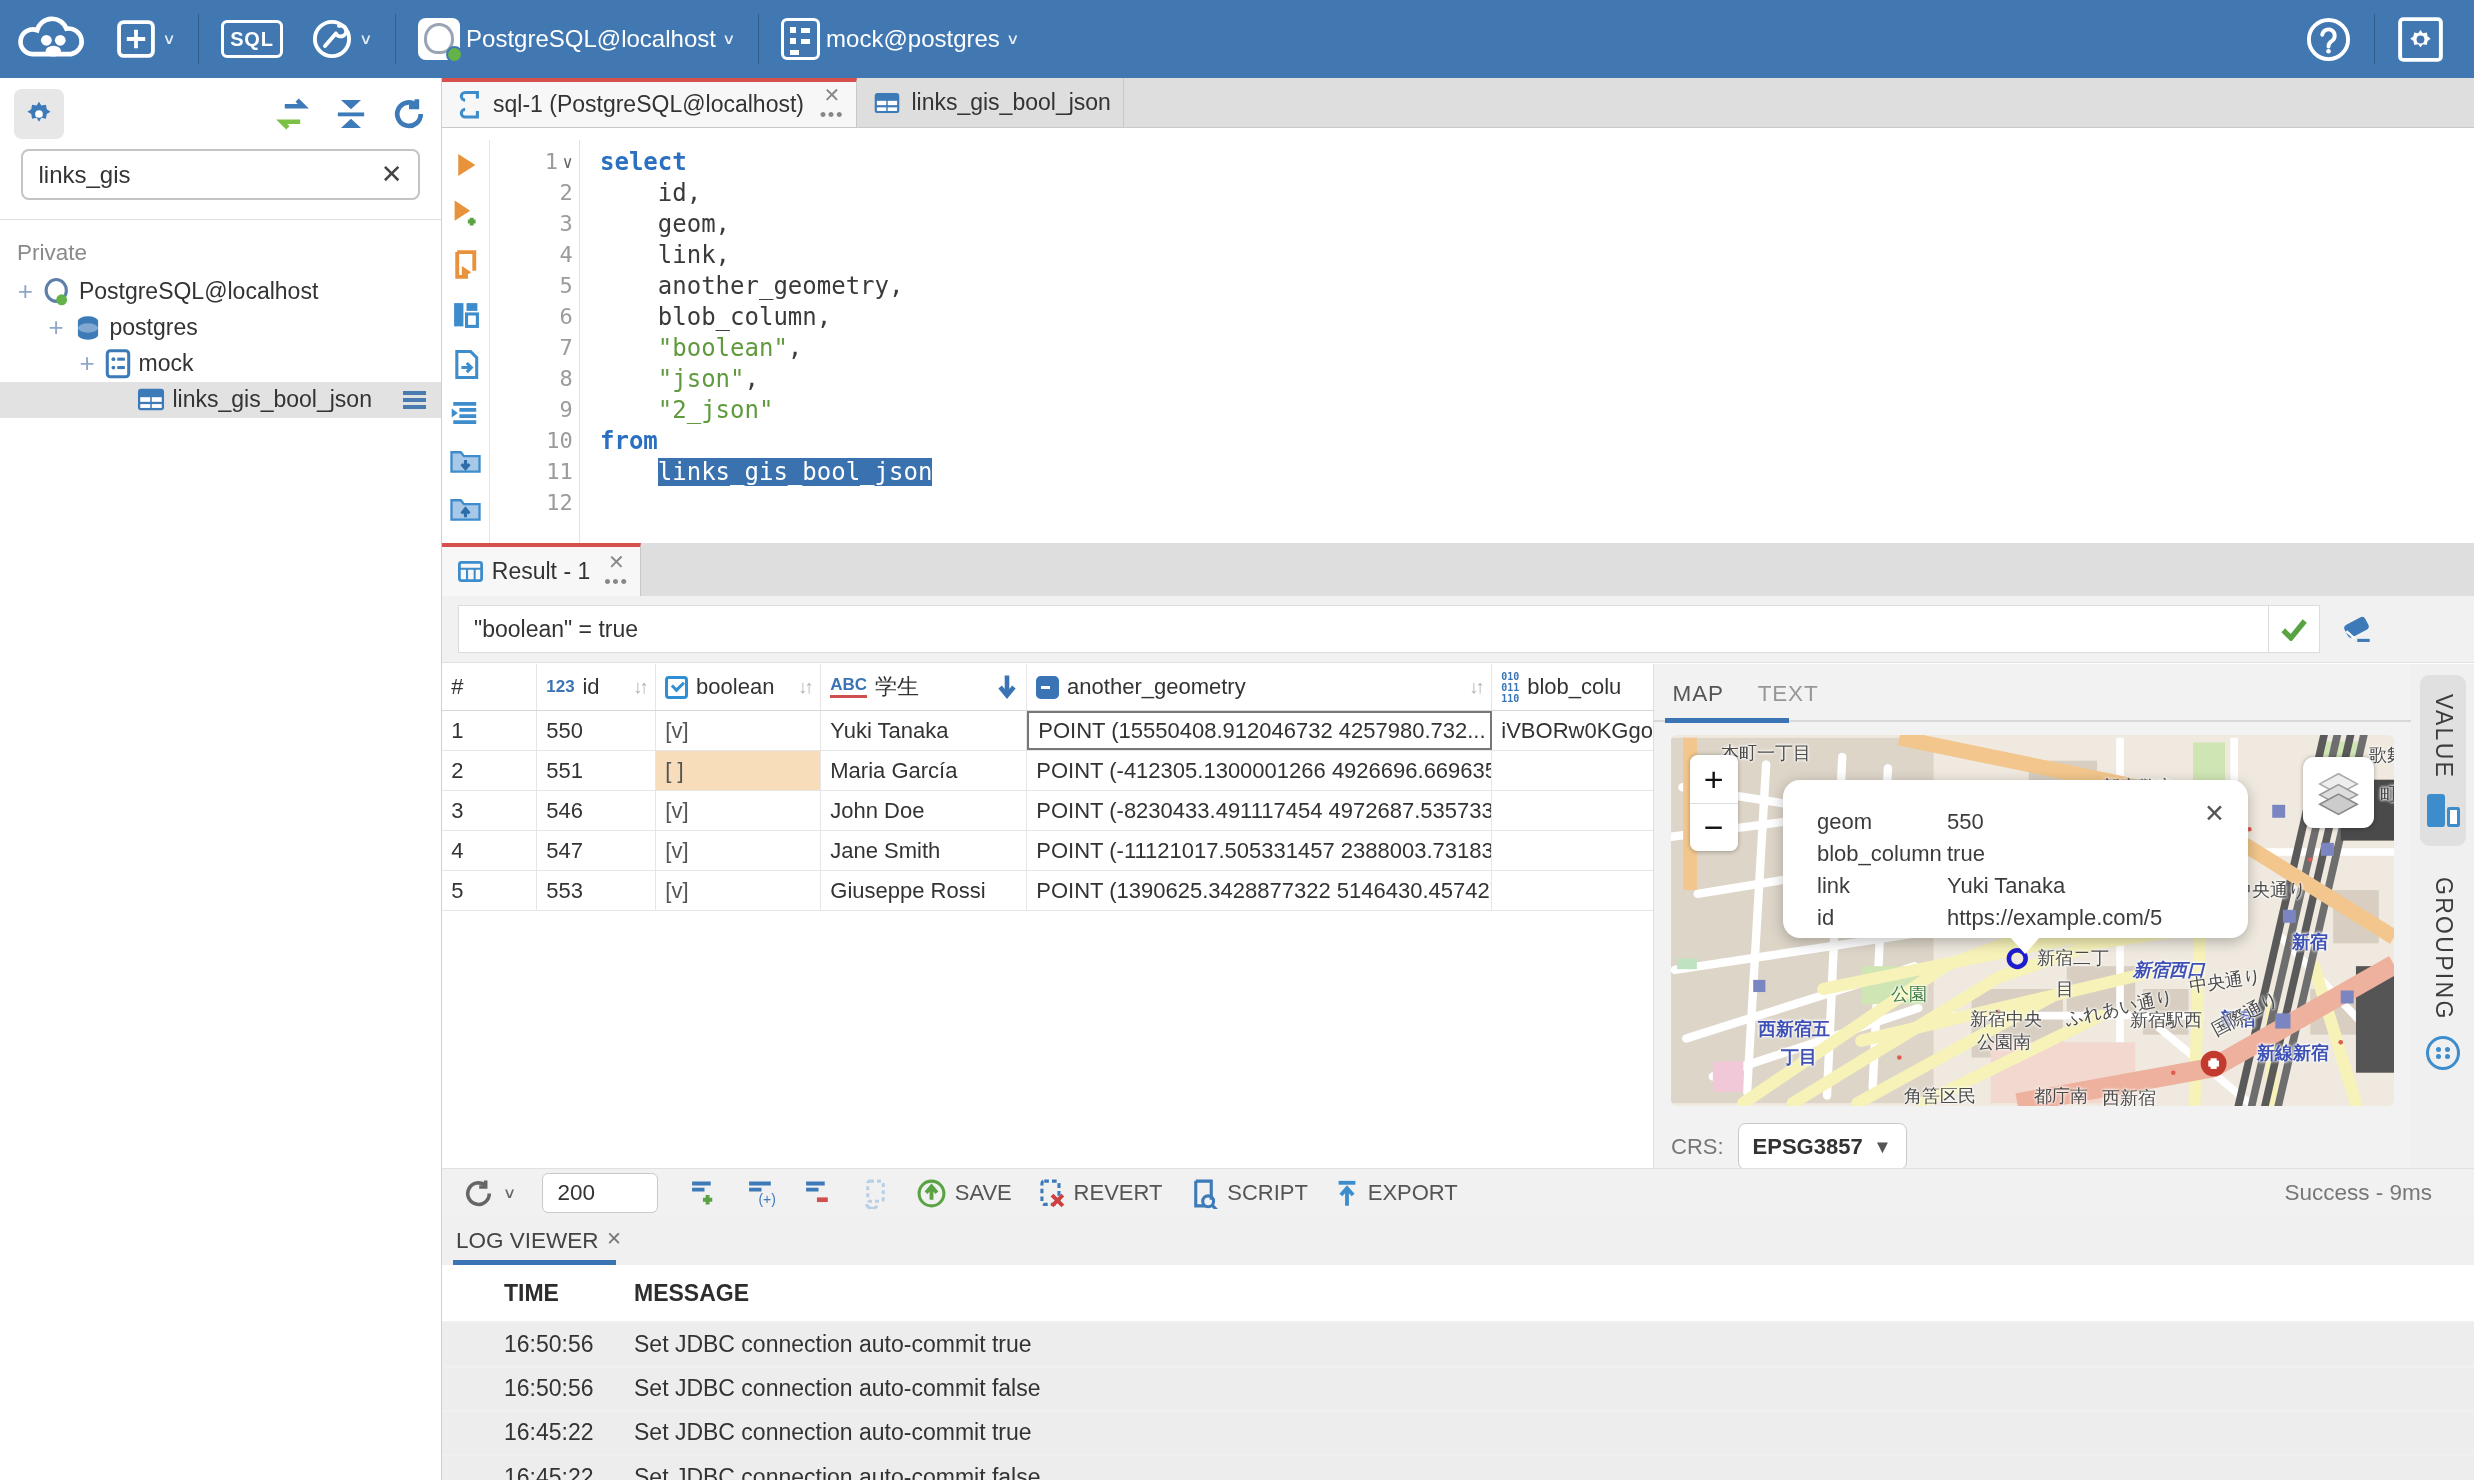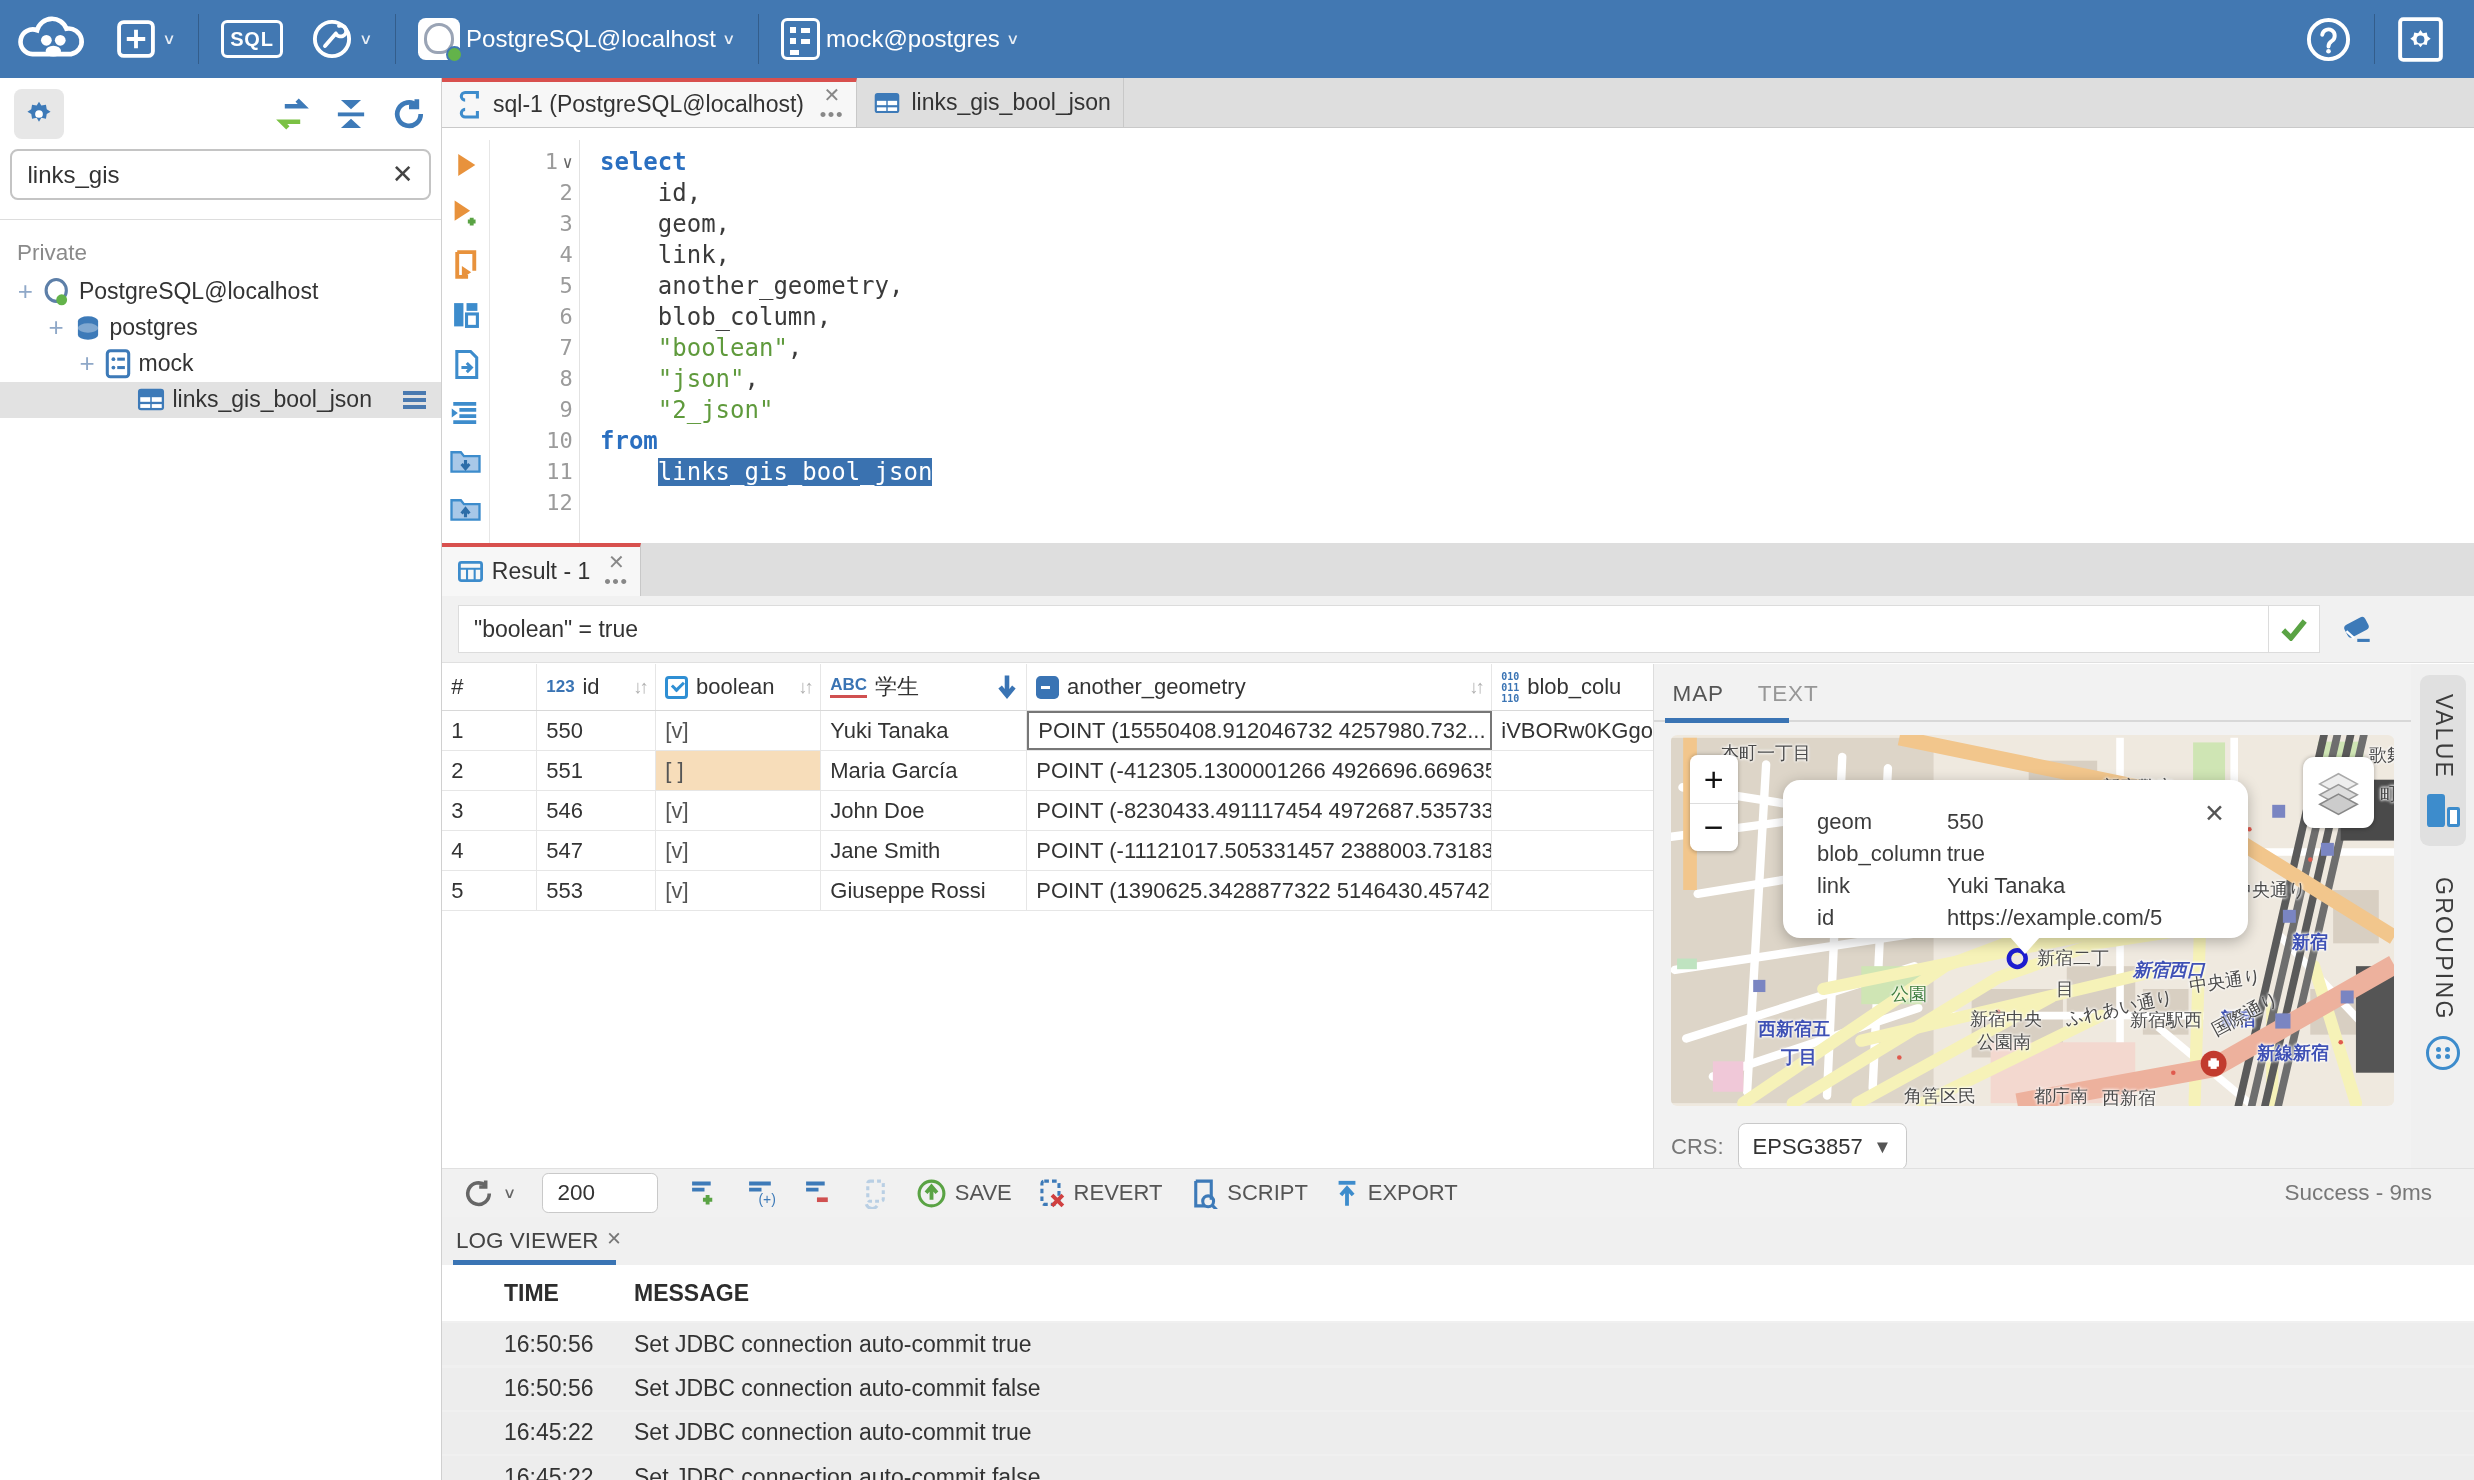--- a/index.html
+++ b/index.html
@@ -27,21 +27,21 @@
   .schema-ico b { position:absolute; left:17px; width:9.3px; height:4.7px; background:#fff; }
 
   
   .sidebar { position:absolute; left:0; top:78px; width:442px; height:1403px;
     background:#fff; border-right:1.6px solid #d0d0d0; }
   .sb-tools { display:flex; align-items:center; height:71px; padding:0 14px; }
   .sb-gearbtn { width:50px; height:50px; background:#e7e7e7; border-radius:7.8px;
     display:flex; align-items:center; justify-content:center; }
   .sb-tools .spacer { flex:1; }
   .sb-tool { margin-left:22px; display:flex; align-items:center; }
-  .searchrow { padding:0 10px; }
+  .searchrow { padding:0 21px; }
   .searchbox { height:51px; border:2.3px solid #c4c4c4; border-radius:7.8px; display:flex;
     align-items:center; padding:0 15.5px; }
   .searchbox input { border:none; outline:none; flex:1; font-size:24px; color:#333;
     font-family:"Liberation Sans", sans-serif; background:transparent; }
   .searchbox .clr { font-size:26px; color:#444; }
   .sb-div { height:1.6px; background:#ddd; margin-top:18.6px; }
   .sb-section { color:#8a8a8a; font-size:22.5px; padding:20px 0 7.8px 17px; }
   .trow { display:flex; align-items:center; height:36px; font-size:23px; color:#333; }
   .trow .plus { color:#8fa8c8; font-size:26px; width:26px; text-align:center; }
   .trow .tico { margin:0 7.8px 0 4.7px; display:flex; }
@@ -139,21 +139,21 @@
     border-radius:17px; box-shadow:0 3.1px 14px rgba(0,0,0,0.25); padding:26px 23px 0 34px; }
   .popup::after { content:""; position:absolute; left:227px; bottom:-15.5px; border-left:15.5px solid transparent;
     border-right:15.5px solid transparent; border-top:17px solid #fff; }
   .popx { position:absolute; right:23px; top:18.6px; color:#555; font-size:25px; }
   .poprow { display:flex; font-size:22px; color:#3c3c3c; line-height:32px; }
   .poprow .k { width:130px; }
   .crsrow { position:absolute; left:17px; top:459px; display:flex; align-items:center; gap:14px; }
   .crslabel { font-size:22px; color:#777; }
   .crssel { width:169px; height:47px; background:#fff; border:1.6px solid #c9c9c9; border-radius:7.8px;
     display:flex; align-items:center; padding:0 14px; font-size:22px; color:#333; }
-  .crssel .v { flex:1; }
+  .crssel .v { flex:1;font-weight:bold; }
   .crssel .dd { color:#555; font-size:18.6px; }
 
   
   .strip { flex:1; background:#f0f0f0; display:flex; flex-direction:column; align-items:center; padding-top:11px; }
   .vtab { display:flex; flex-direction:column; align-items:center; gap:15.5px; padding:18.6px 6.2px; border-radius:9.3px; }
   .vtab.on { background:#e0e0e0; }
   .vtext { writing-mode:vertical-rl; font-size:23px; color:#3c3c3c; letter-spacing:2.3px; }
   .grp-ico { width:34px; height:34px; border:3.1px solid #3d8ccc; border-radius:50%; position:relative; }
   .grp-ico i { position:absolute; width:5.4px; height:5.4px; border-radius:50%; background:#3d8ccc; }
   .grp-ico i:nth-child(1){left:7px;top:7.8px;} .grp-ico i:nth-child(2){right:7px;top:7.8px;}

